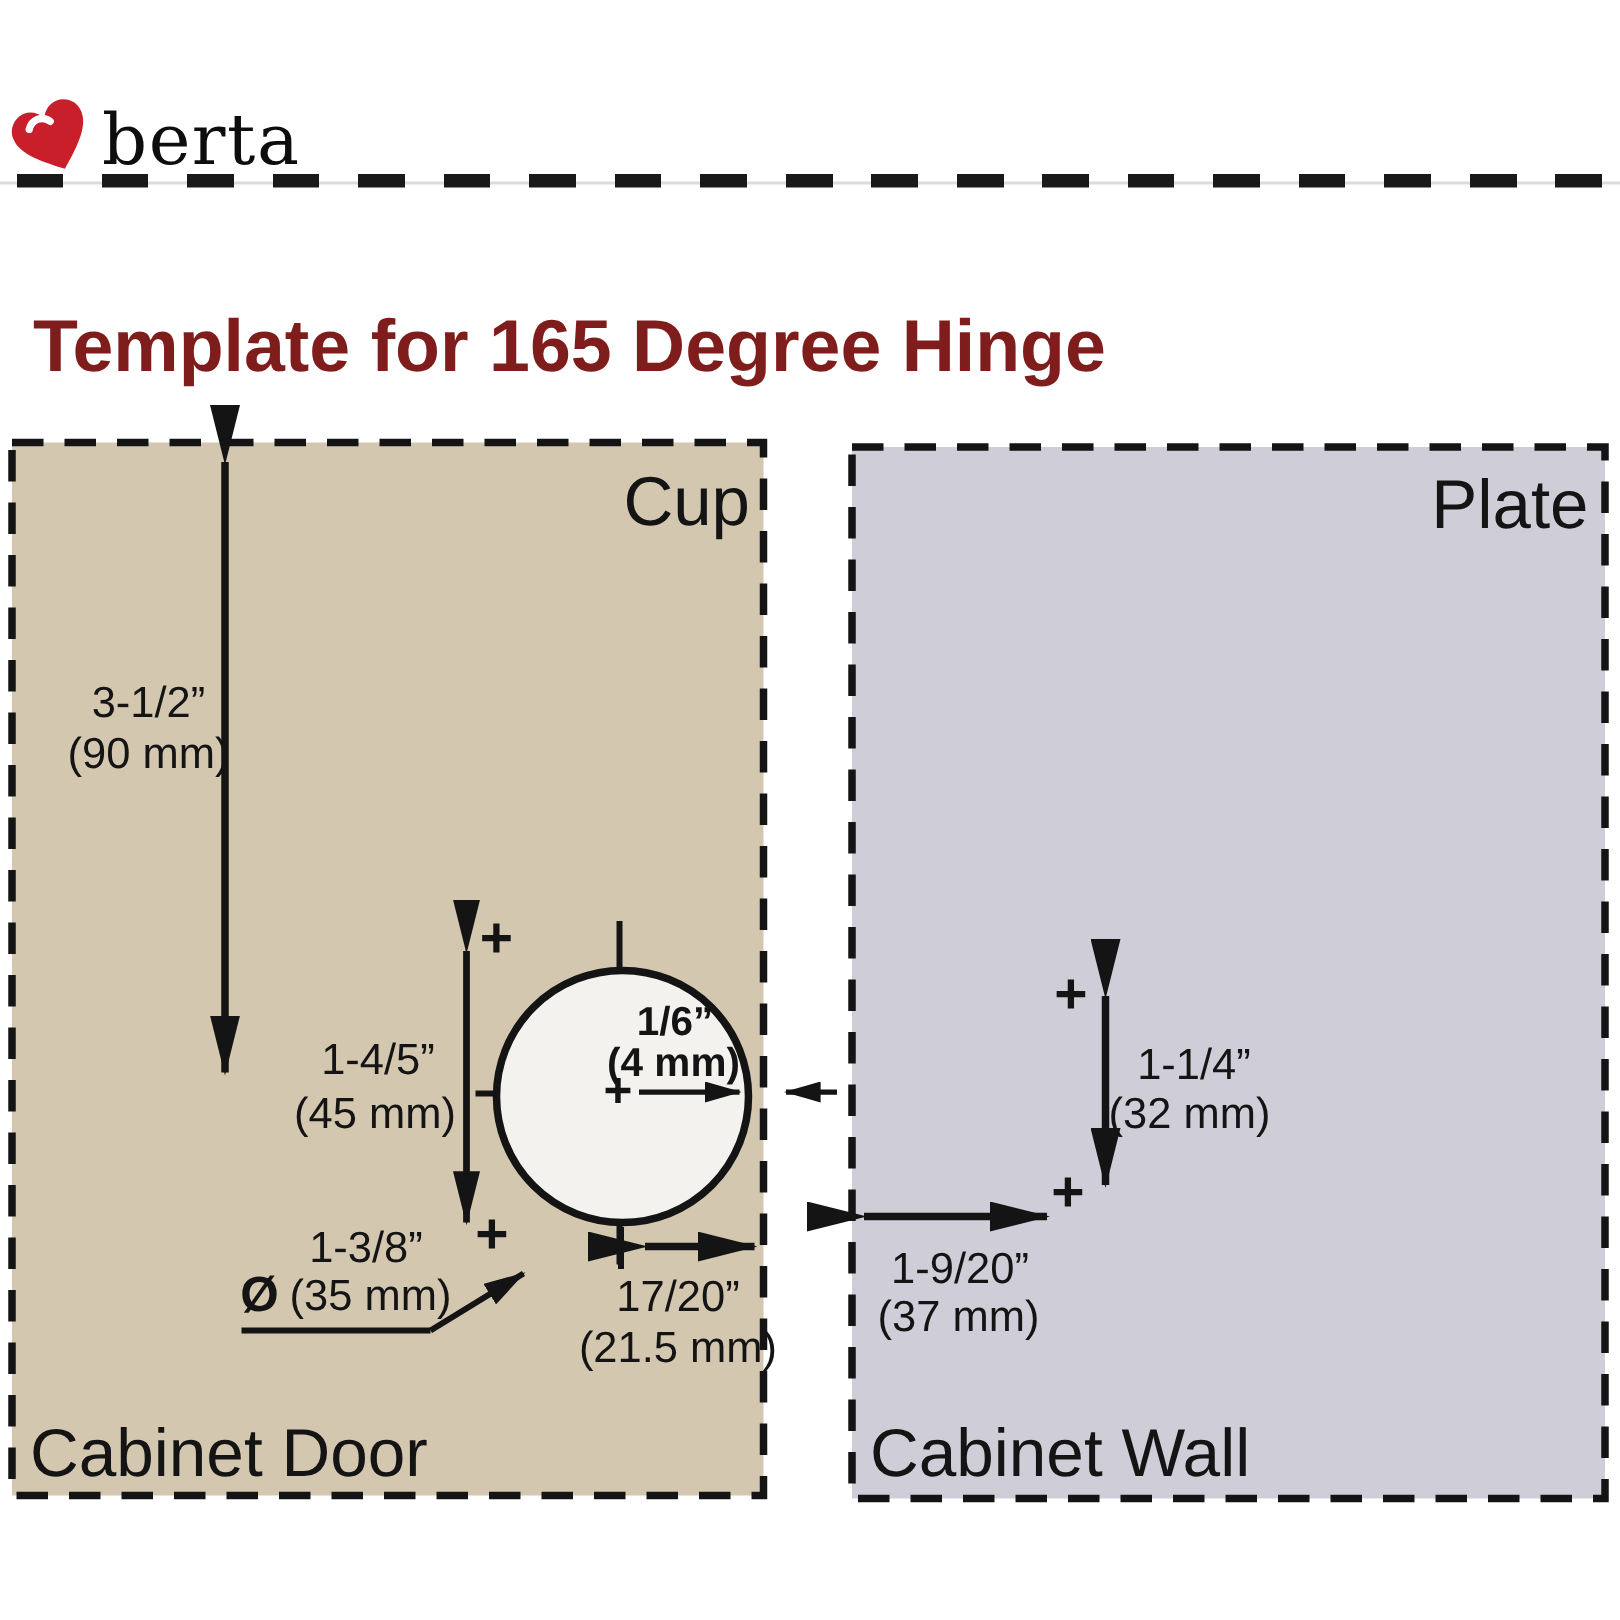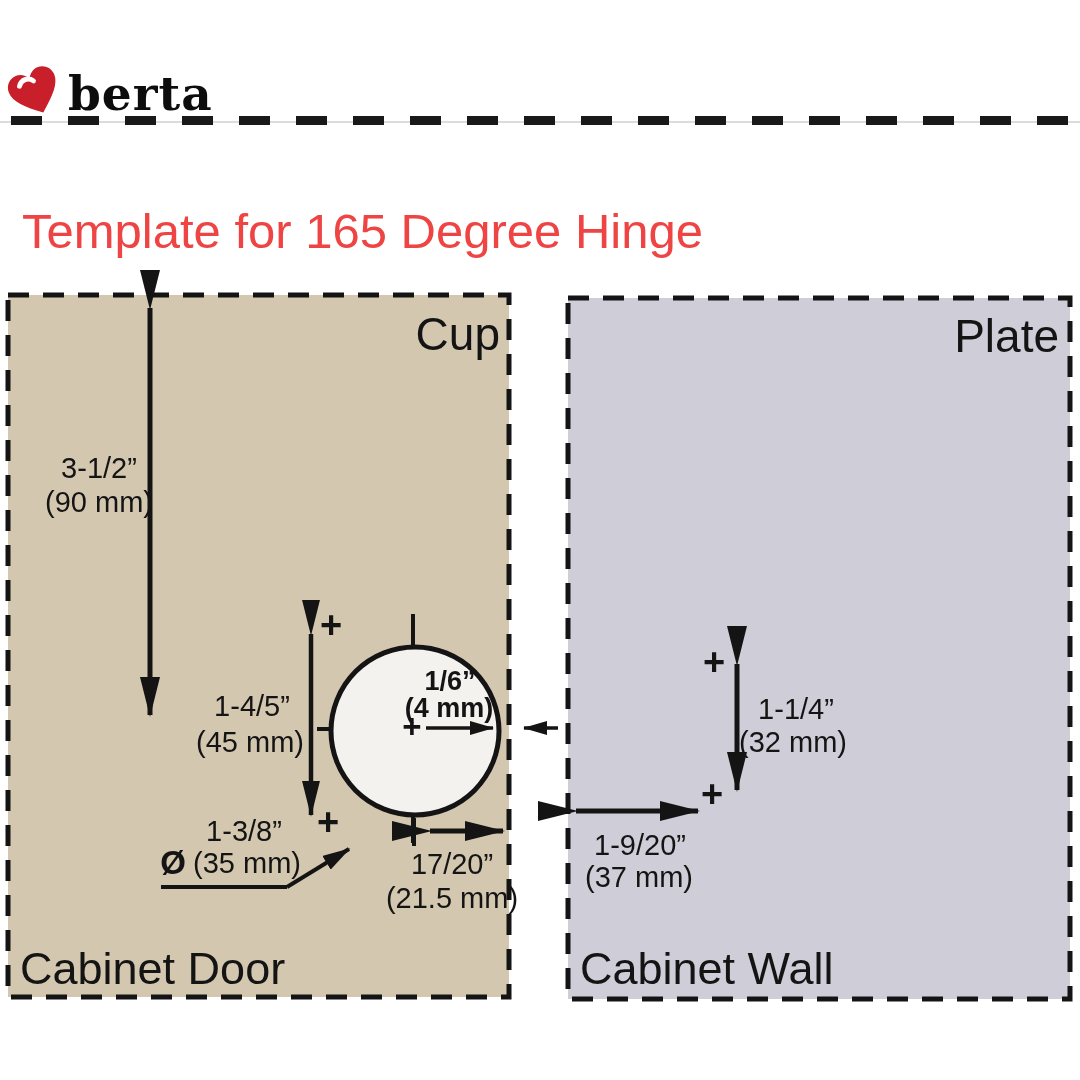--- a/index.html
+++ b/index.html
@@ -11,42 +11,43 @@
     overflow:hidden;
   }
   
   .brand{
     position:absolute;left:6px;top:64px;
     display:flex;align-items:flex-end;gap:4px;
     z-index:3;
   }
   .brand-name{
     font-family:"DejaVu Serif", serif;
-    font-weight:bold;
+    font-weight:normal;
     font-size:47px;
     line-height:52px;
     color:#0d0d0d;
     letter-spacing:1px;
   }
   .header-thin-rule{
     position:absolute;left:0;top:121px;width:1080px;height:2px;
     background:#dcdcdc;z-index:1;
   }
   .header-dash-rule{
     position:absolute;left:11px;top:116px;width:1069px;height:9px;
     background:repeating-linear-gradient(to right,#191919 0 31px,transparent 31px 57px);
     z-index:2;
   }
   
   .page-title{
     position:absolute;left:22px;top:203px;
     font-size:49px;
-    color:#ef4444;
+    color:#7f1d1d;
     letter-spacing:0px;
     z-index:3;
+    font-weight:bold;
   }
   
   .diagram{
     position:absolute;left:0;top:0;width:1080px;height:1080px;z-index:2;
   }
   .diagram text{fill:#141414;}
   .m-label{font-family:"Liberation Sans",sans-serif;font-size:29px;}
   .m-label-b{font-family:"Liberation Sans",sans-serif;font-size:27px;font-weight:bold;}
   .corner-label{font-family:"Liberation Sans",sans-serif;font-size:46px;}
   .panel-label{font-family:"Liberation Sans",sans-serif;font-size:45px;}

